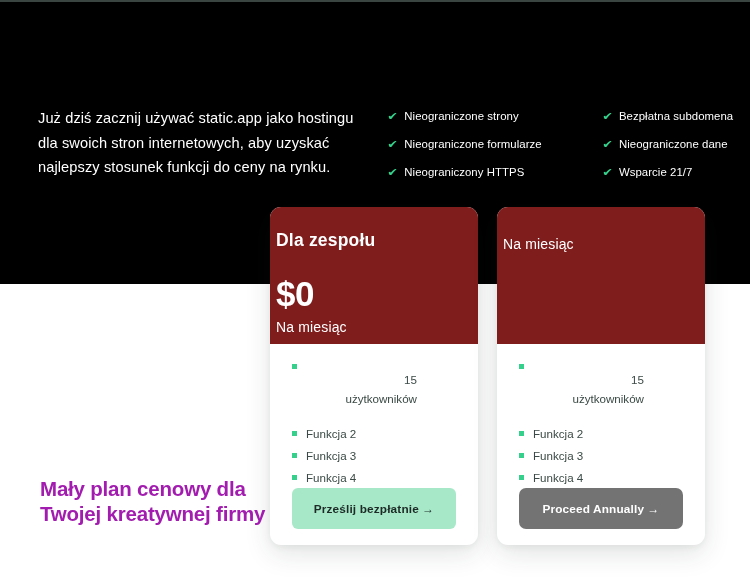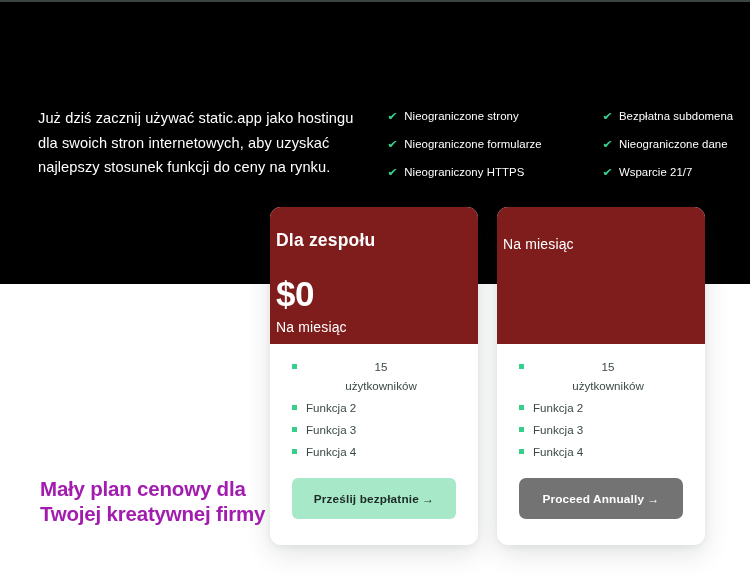--- a/index.html
+++ b/index.html
@@ -115,23 +115,23 @@
     padding:1.5px 0;
   }
   .bullet {
     width:5px; height:5px;
     background:#35d18c;
     flex:0 0 auto;
     margin-top:7px;
   }
   .li-text { flex:1 1 auto; }
   .li-text.centered {
-    text-align:center;
+    text-align:right;
     max-width:72px;
-    margin:0 auto;
+    margin:13px auto;
   }
 
   .card-cta {
     margin-top:auto;
     margin-bottom:26px;
     height:41px;
     border:none;
     border-radius:6px;
     font-family:"Liberation Sans", sans-serif;
     font-size:11.8px;

